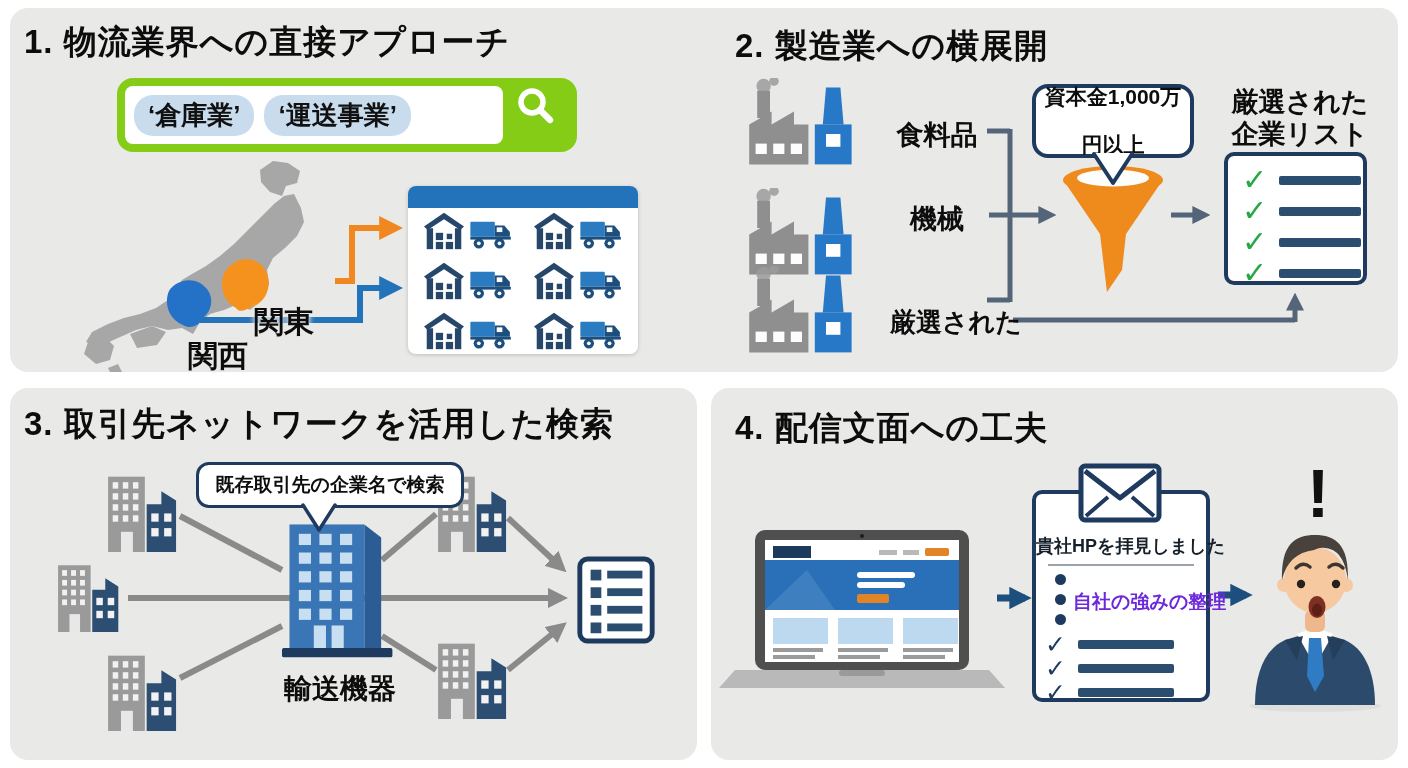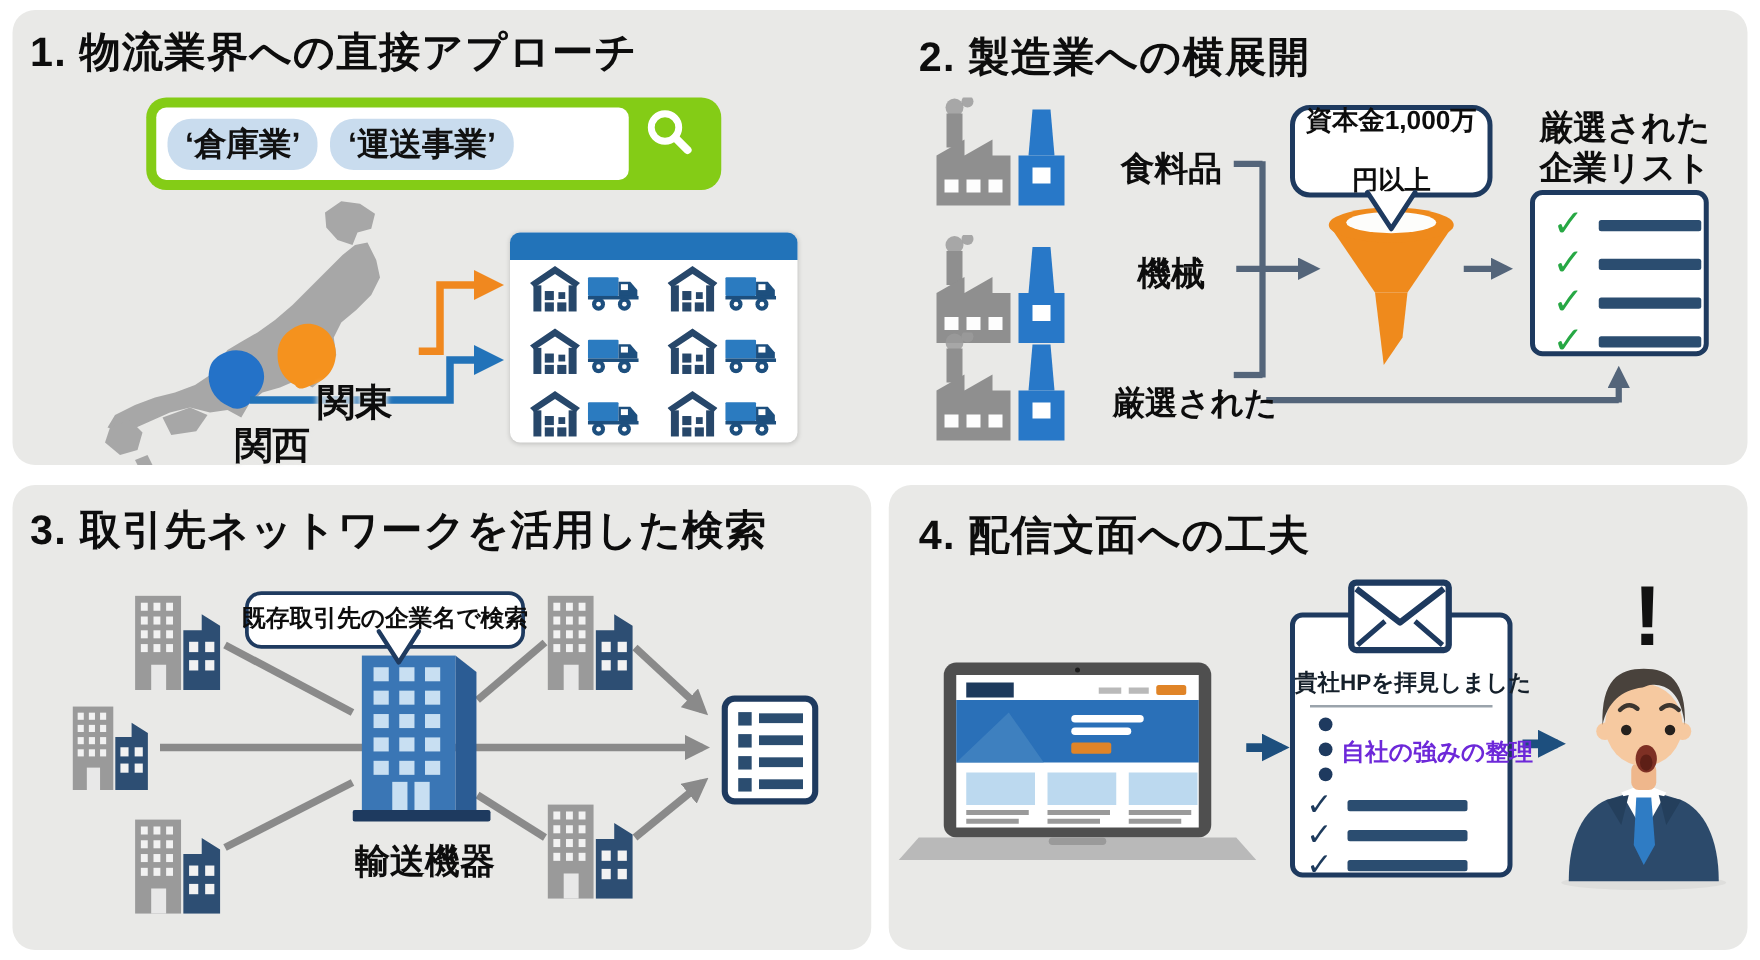--- a/index.html
+++ b/index.html
@@ -295,21 +295,21 @@
       <use href="#sym-bpair" x="48" y="174" width="62" height="70"></use>
       <use href="#sym-bpair" x="98" y="264" width="70" height="79"></use>
       <use href="#sym-bpair" x="428" y="85" width="70" height="79"></use>
       <use href="#sym-bpair" x="428" y="252" width="70" height="79"></use>
       <use href="#sym-tower" x="272" y="130" width="116" height="142"></use>
       <use href="#sym-listcard" x="566" y="168" width="80" height="88"></use>
     </svg>
 
     <h2 class="t title" style="left:14px;top:14px;">3. 取引先ネットワークを活用した検索</h2>
 
-    <div class="bubble" style="left:186px;top:85px;width:224px;height:46px;font-size:19px;border-width:3.5px;border-radius:13px;">既存取引先の企業名で検索</div>
+    <div class="bubble" style="left:186px;top:74px;width:268px;height:46px;font-size:19px;border-width:3.5px;border-radius:13px;">既存取引先の企業名で検索</div>
     <svg class="top" style="left:290px;top:114px;" width="38" height="32" viewBox="0 0 38 32">
       <polygon points="3,2 35,2 19,28" fill="#fff"></polygon>
       <polyline points="3,3 19,28 35,3" fill="none" stroke="#1e3a5f" stroke-width="3.5" stroke-linejoin="round" stroke-linecap="round"></polyline>
     </svg>
 
     <div class="t" style="left:258px;top:282px;width:144px;text-align:center;font-size:28px;">輸送機器</div>
   </section>
 
   <section id="p4" class="panel">
     <div class="ncard" style="left:321px;top:102px;width:178px;height:212px;"></div>

